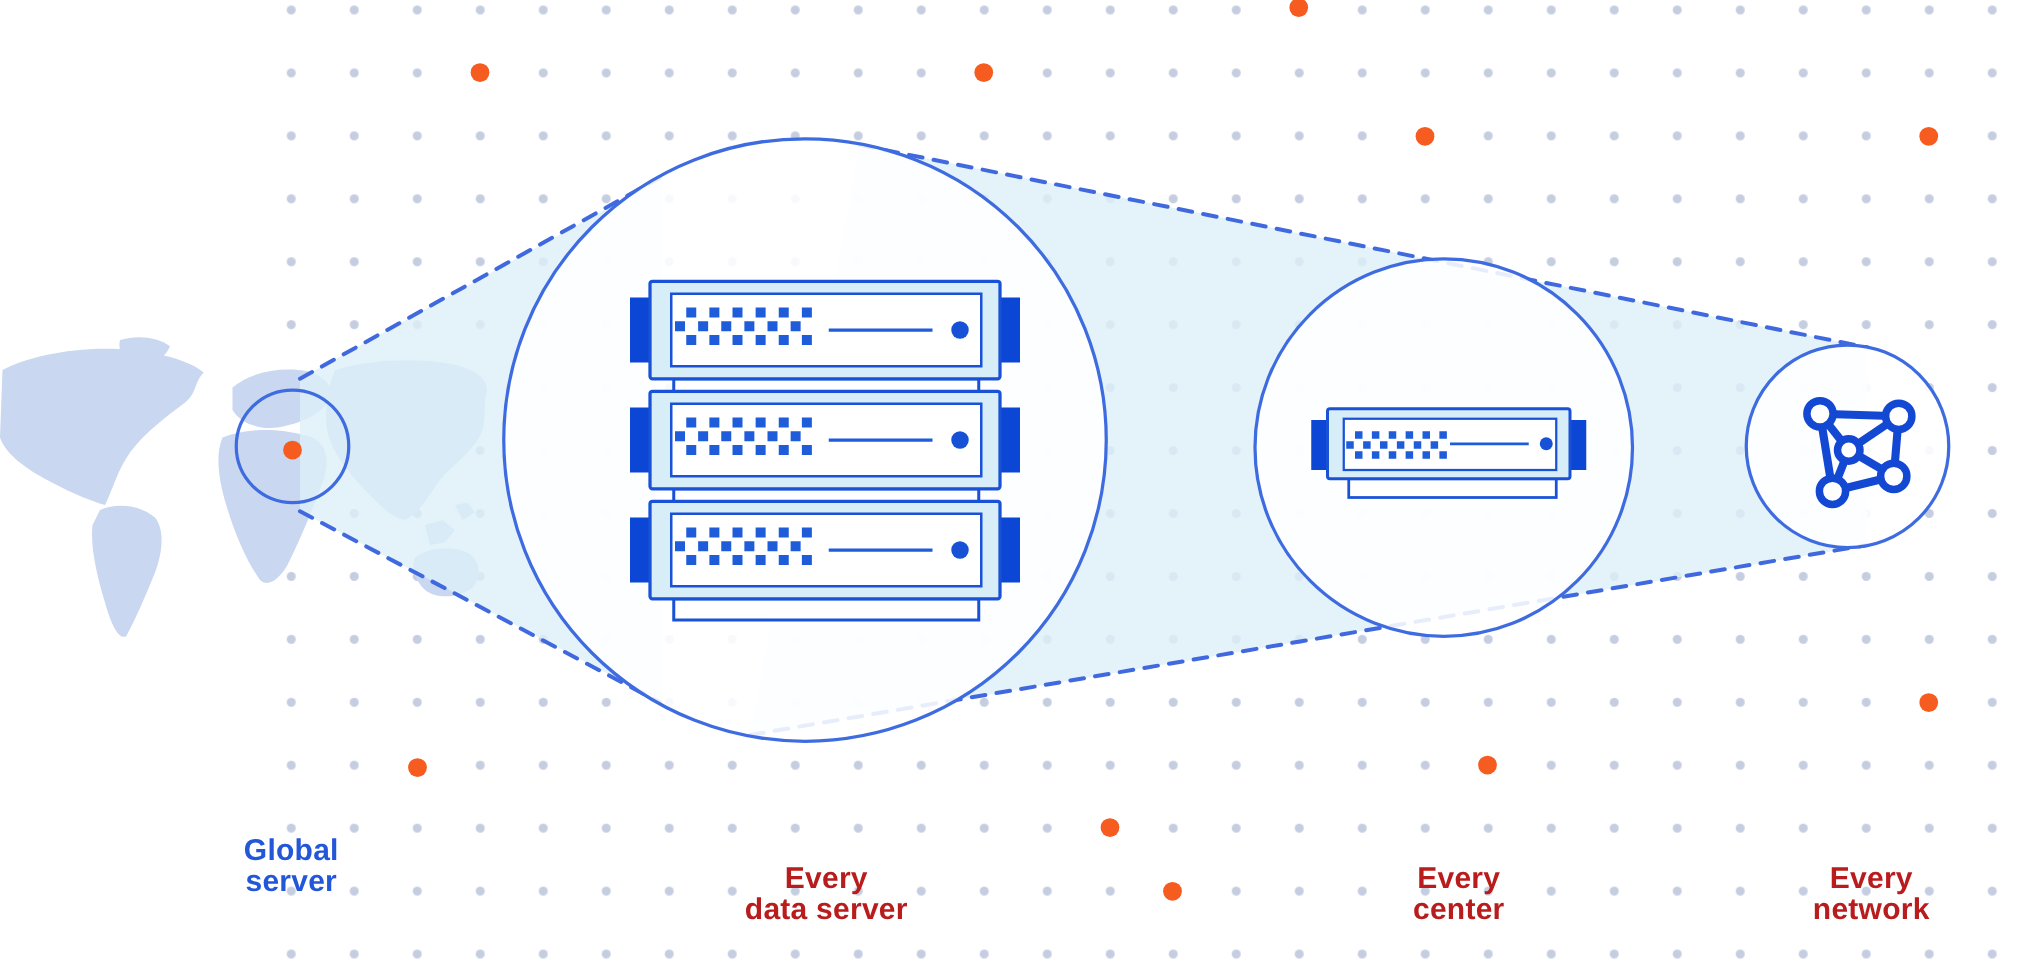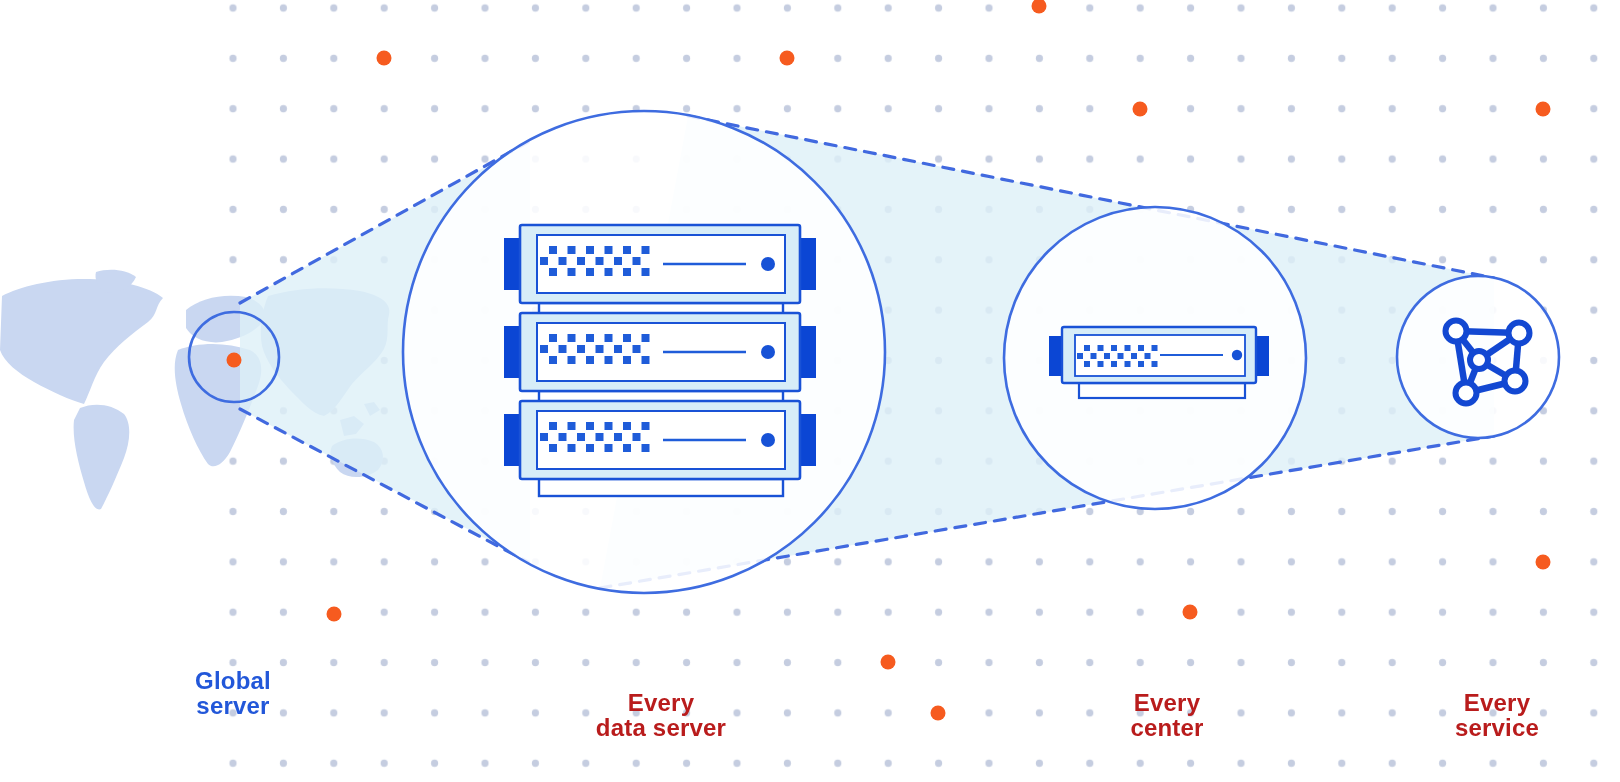--- a/index.html
+++ b/index.html
@@ -234,15 +234,15 @@
   <div class="stage-label" style="left:661px; top:690px;">
     <div>Every</div>
     <div>data server</div>
   </div>
   <div class="stage-label" style="left:1167px; top:690px;">
     <div>Every</div>
     <div>center</div>
   </div>
   <div class="stage-label" style="left:1497px; top:690px;">
     <div>Every</div>
-    <div>service</div>
+    <div>network</div>
   </div>
 </div>
 
 </body></html>

